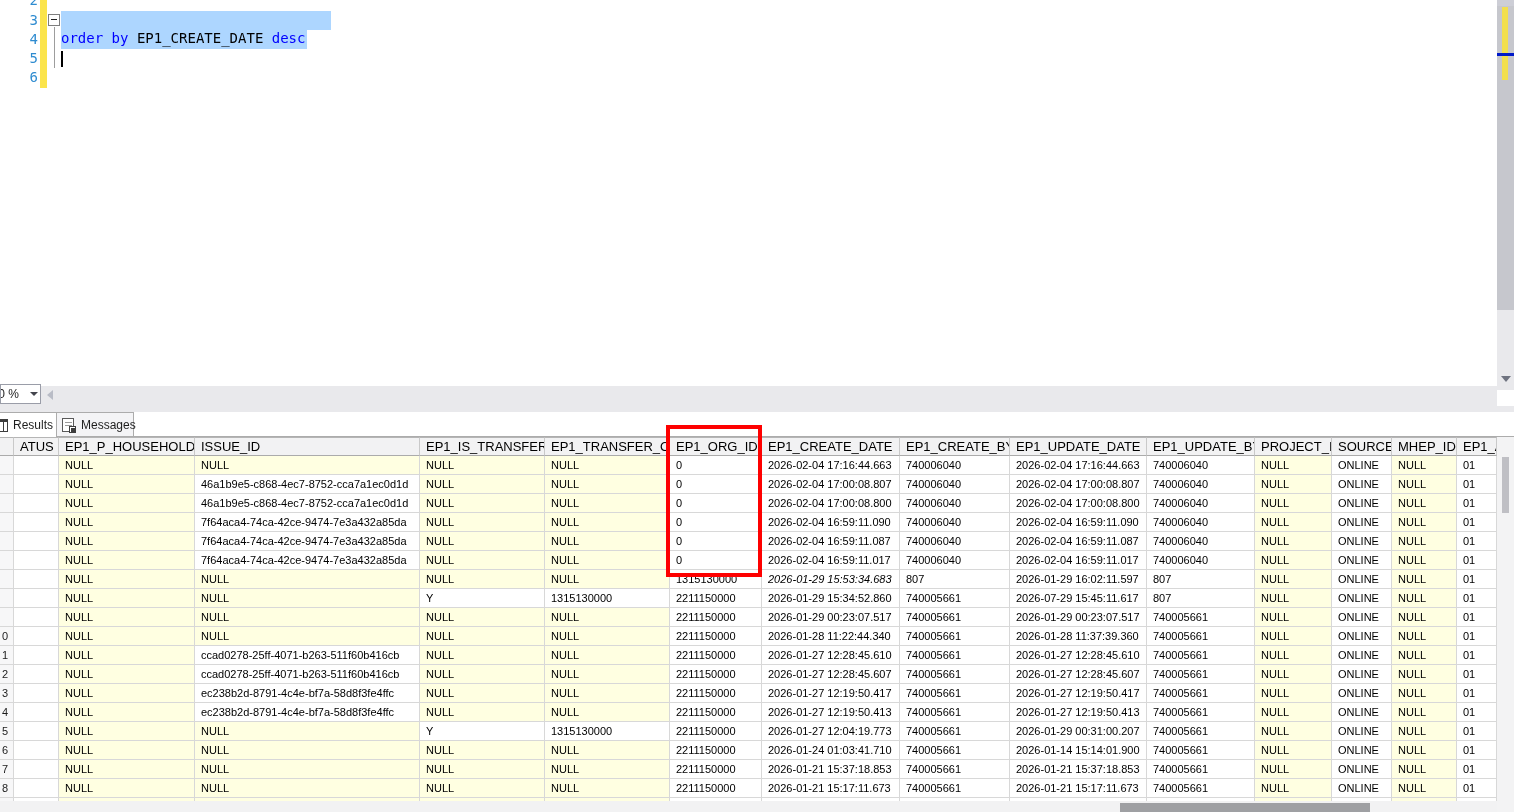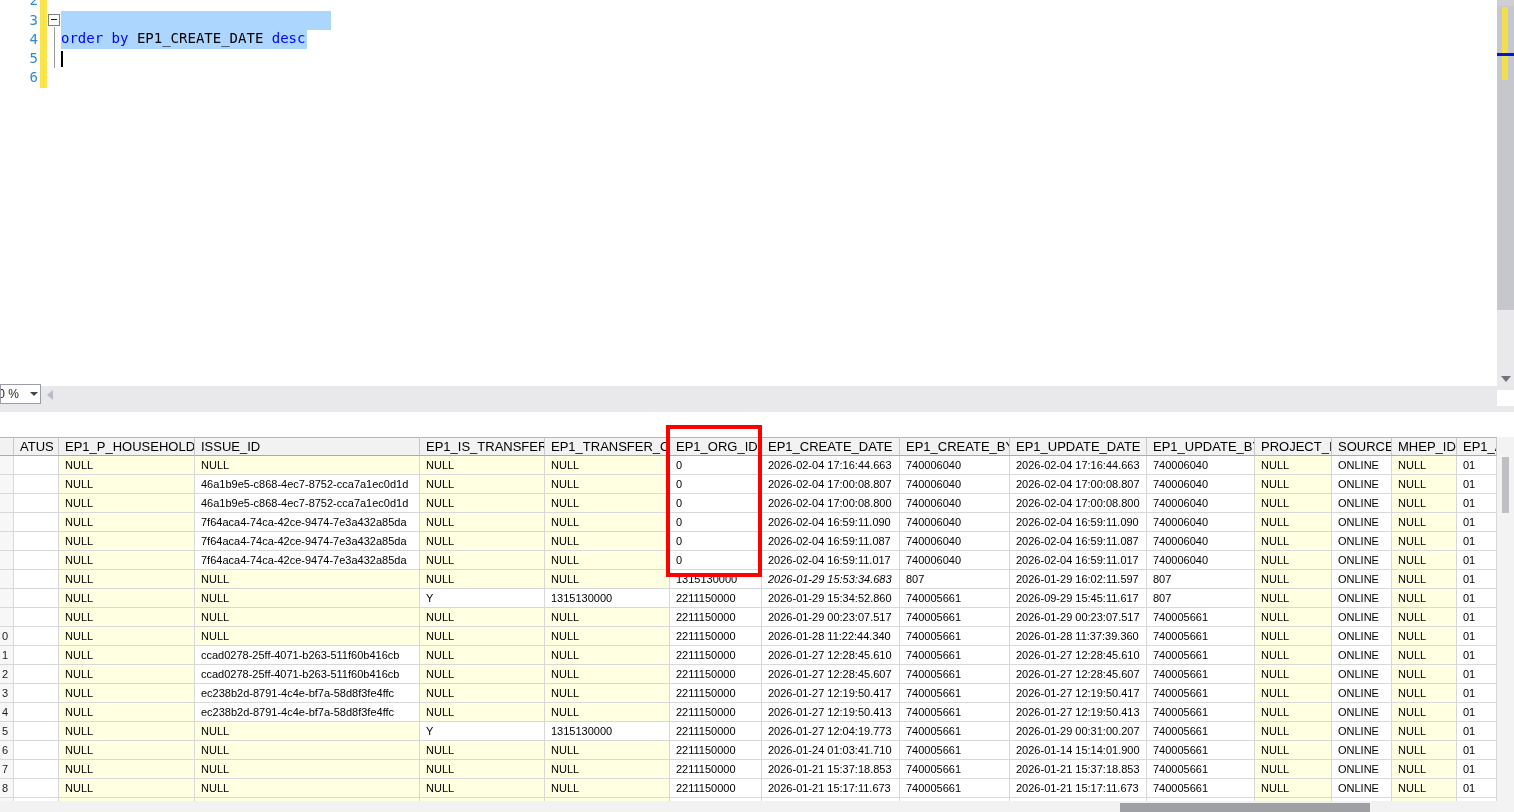--- a/index.html
+++ b/index.html
@@ -121,20 +121,31 @@
   <div id="editor-hbar">
     <div id="zoom-dropdown">
       <span class="zval">100 %</span>
       <span class="ddbtn"></span>
     </div>
     <div id="hscroll-left-btn"></div>
   </div>
 
   <div id="pane-gap"></div>
 
+  <div id="tab-strip">
+    <div class="underline"></div>
+    <div id="tab-results" class="rtab">
+      <span class="grid-icon-sliver"></span>
+      <span class="tlabel">Results</span>
+    </div>
+    <div id="tab-messages" class="rtab">
+      <span class="msg-icon"></span>
+      <span class="tlabel">Messages</span>
+    </div>
+  </div>
 
   <div id="grid">
       <div class="g-row g-head">
         <div class="g-cell" style="width: 14px;"></div>
         <div class="g-cell" style="width: 45px;">ATUS</div>
         <div class="g-cell" style="width: 136px;">EP1_P_HOUSEHOLD_ID</div>
         <div class="g-cell" style="width: 225px;">ISSUE_ID</div>
         <div class="g-cell" style="width: 125px;">EP1_IS_TRANSFER</div>
         <div class="g-cell" style="width: 125px;">EP1_TRANSFER_ORG_ID</div>
         <div class="g-cell" style="width: 92px;">EP1_ORG_ID</div>
@@ -269,21 +280,21 @@
       <div class="g-row">
         <div class="g-cell rowhdr" style="width: 14px;"></div>
         <div class="g-cell" style="width: 45px;"></div>
         <div class="g-cell null" style="width: 136px;">NULL</div>
         <div class="g-cell null" style="width: 225px;">NULL</div>
         <div class="g-cell" style="width: 125px;">Y</div>
         <div class="g-cell" style="width: 125px;">1315130000</div>
         <div class="g-cell" style="width: 92px;">2211150000</div>
         <div class="g-cell" style="width: 138px;">2026-01-29 15:34:52.860</div>
         <div class="g-cell" style="width: 110px;">740005661</div>
-        <div class="g-cell" style="width: 137px;">2026-09-29 15:45:11.617</div>
+        <div class="g-cell" style="width: 137px;">2026-07-29 15:45:11.617</div>
         <div class="g-cell" style="width: 108px;">807</div>
         <div class="g-cell null" style="width: 77px;">NULL</div>
         <div class="g-cell" style="width: 60px;">ONLINE</div>
         <div class="g-cell null" style="width: 65px;">NULL</div>
         <div class="g-cell" style="width: 40px;">01</div>
       </div>
       <div class="g-row">
         <div class="g-cell rowhdr" style="width: 14px;"></div>
         <div class="g-cell" style="width: 45px;"></div>
         <div class="g-cell null" style="width: 136px;">NULL</div>

